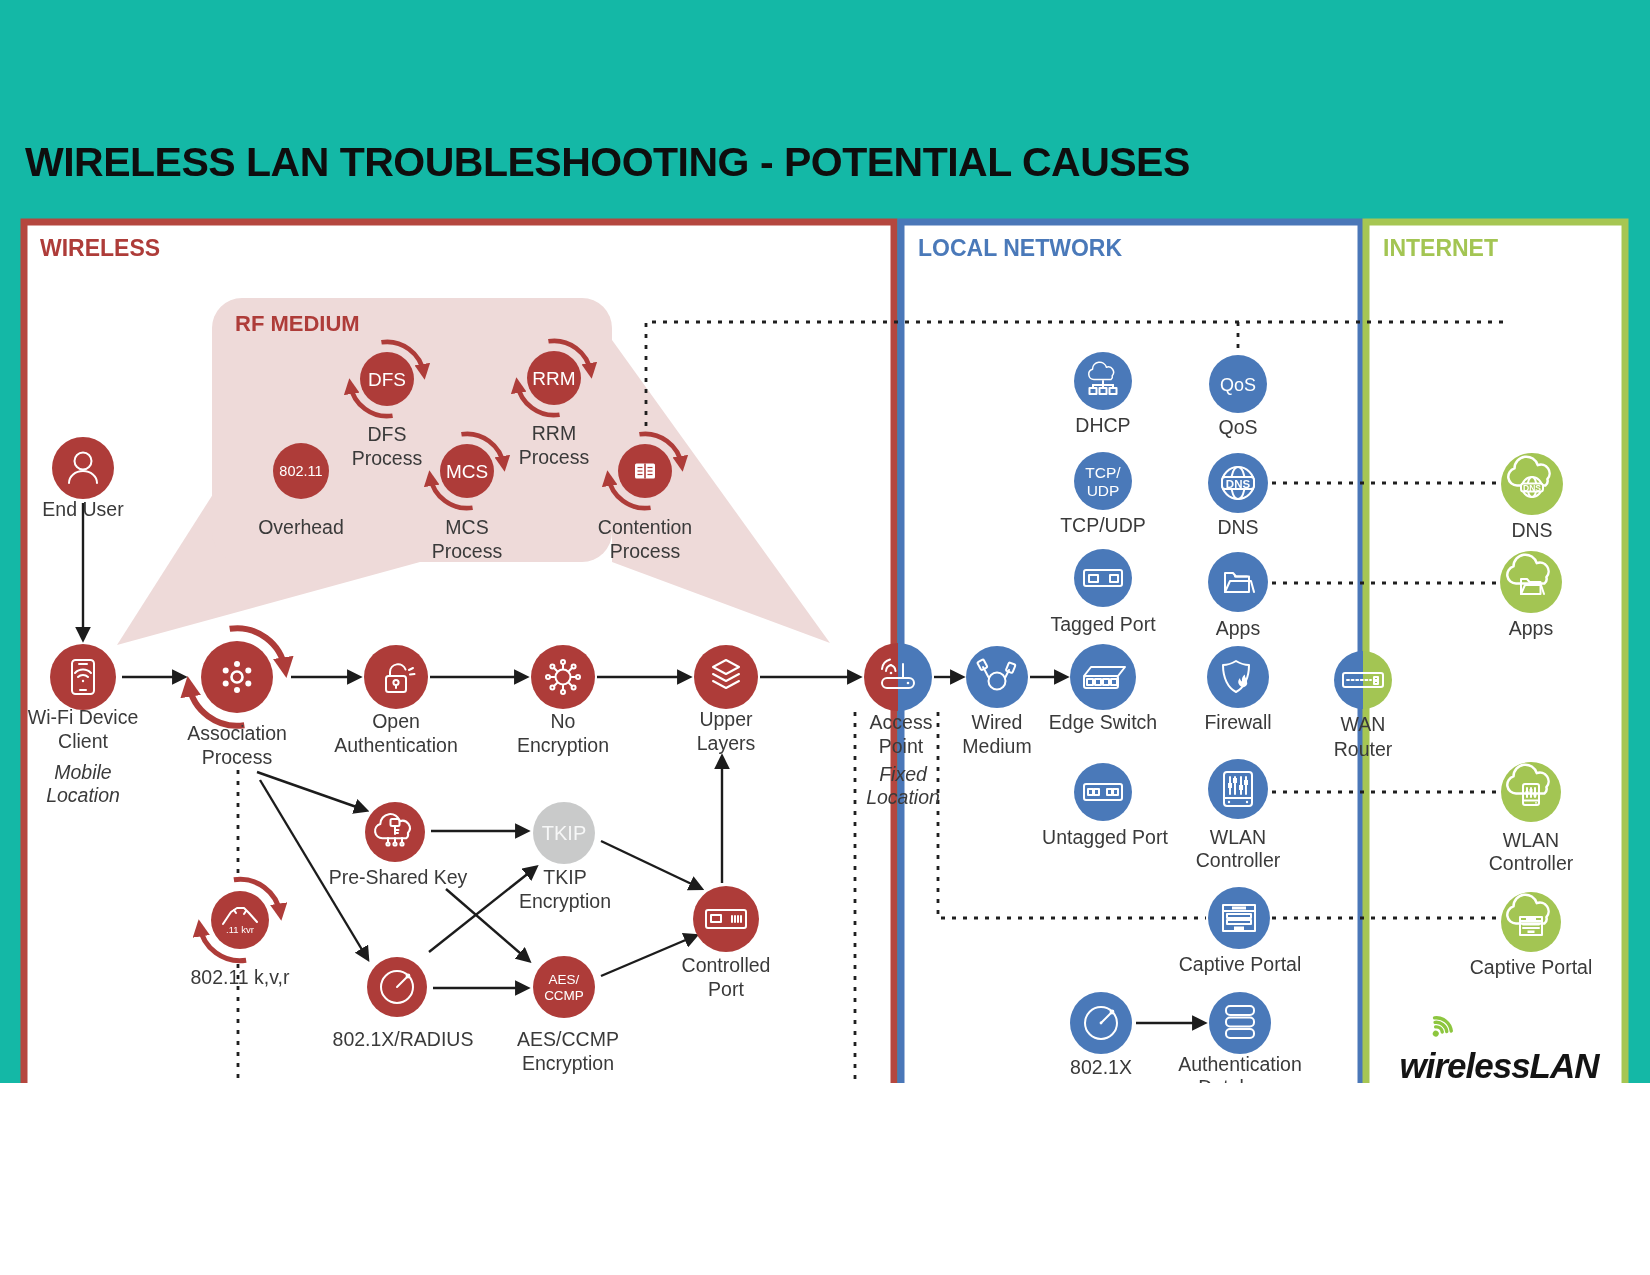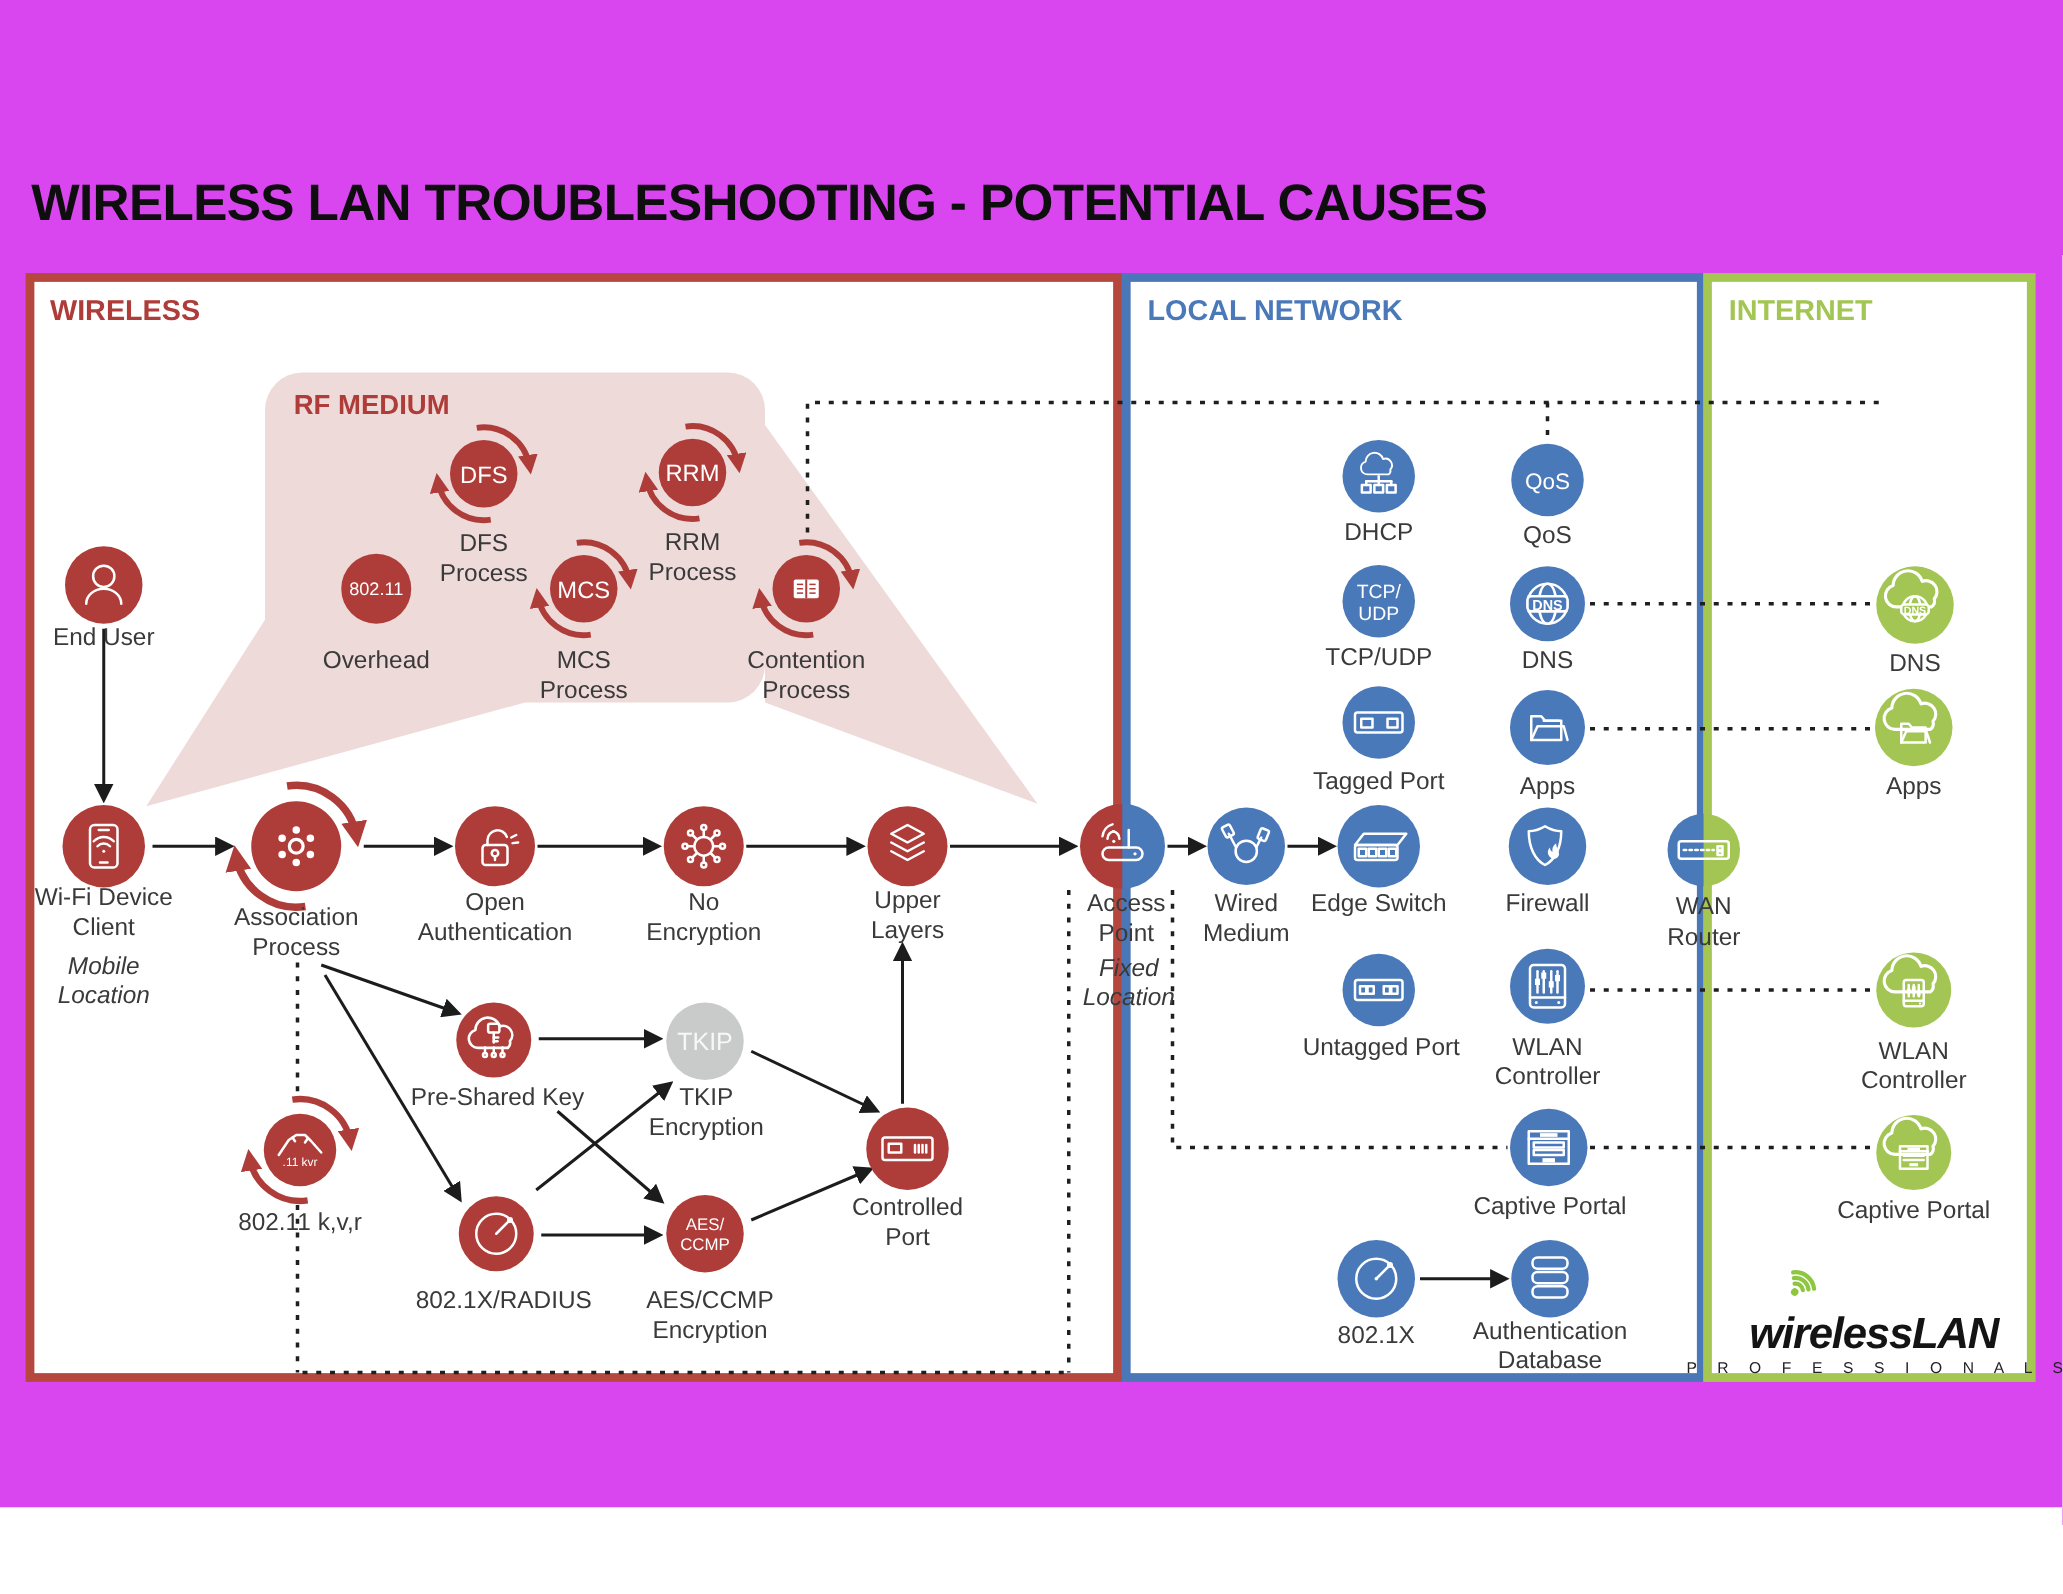--- a/index.html
+++ b/index.html
@@ -1,16 +1,16 @@
 <!DOCTYPE html>
 <html><head>
 <meta charset="utf-8">
 <style>
   html,body{margin:0;padding:0;background:#fff;}
-  .stage{position:relative;width:1650px;height:1206px;background:#d946ef;overflow:hidden;
+  .stage{position:relative;width:1650px;height:1083px;background:#14b8a6;overflow:hidden;
          font-family:"Liberation Sans",sans-serif;}
   svg text{font-family:"Liberation Sans",sans-serif;}
   .title-t{font-size:41px;font-weight:800;letter-spacing:-0.5px;fill:#0e0e0e;}
   .panel-t{font-size:23px;font-weight:700;}
   .rf-t{font-size:22px;font-weight:700;}
   .lbl{font-size:19.5px;fill:#3a3a3a;text-anchor:middle;}
   .lbl-i{font-size:19.5px;fill:#3a3a3a;text-anchor:middle;font-style:italic;}
   .inc{fill:#ffffff;text-anchor:middle;}
   .arrow{stroke:#1c1c1c;stroke-width:2.4;fill:none;marker-end:url(#ab);}
   .dash{stroke:#1f1f1f;stroke-width:2.8;fill:none;stroke-dasharray:4 7;}

